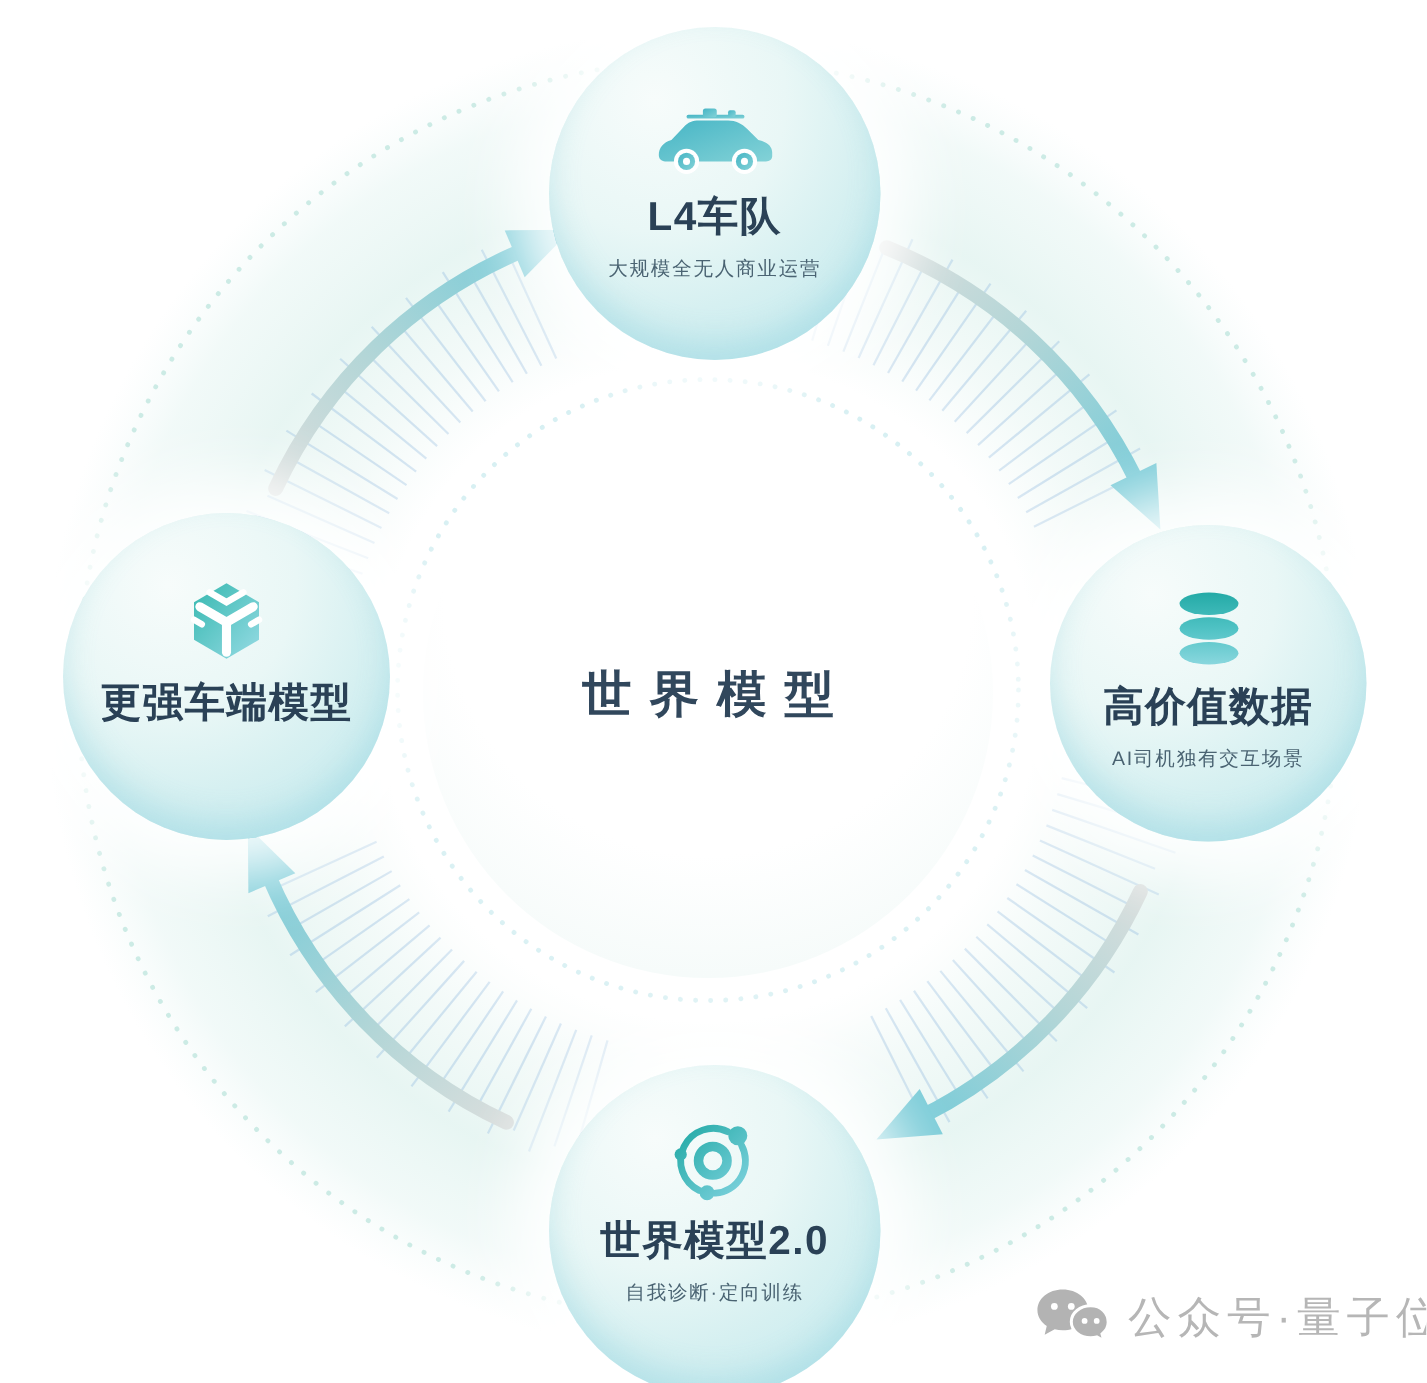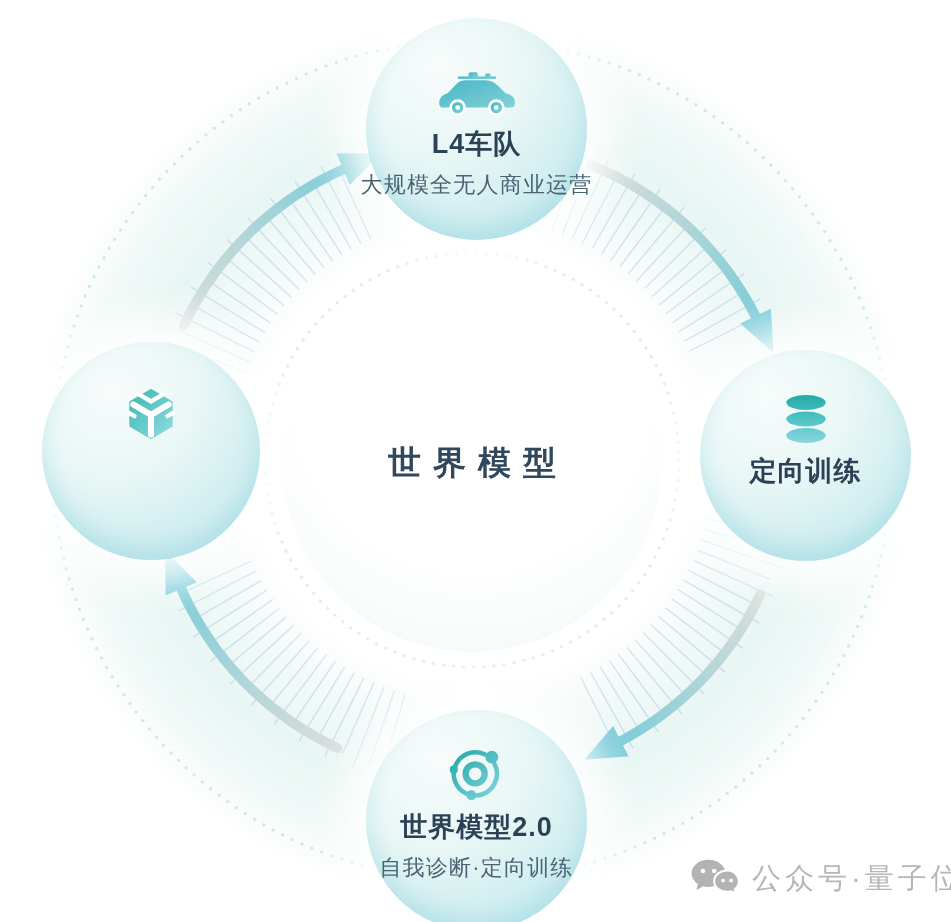--- a/index.html
+++ b/index.html
@@ -12,21 +12,21 @@
   .sat{
     display:flex;flex-direction:column;align-items:center;text-align:center;
     background:radial-gradient(circle at 32% 22%, #f7fcfb 0%, #e9f7f6 38%, #d6f0f1 62%, #bde7ec 100%);
     box-shadow:0 0 42px 26px rgba(255,255,255,0.92), inset 0 -12px 20px rgba(120,200,214,0.30);
   }
   .icon-box{height:58px;display:flex;align-items:flex-end;justify-content:center;}
   .node-title{
     margin-top:8px;font-size:27px;font-weight:bold;color:#2a4156;letter-spacing:1px;white-space:nowrap;
   }
   .node-sub{
-    margin-top:8px;font-size:22px;color:#4a6372;letter-spacing:1.2px;white-space:nowrap;
+    margin-top:8px;font-size:13px;color:#4a6372;letter-spacing:1.2px;white-space:nowrap;
   }
   #node-top   {left:366px;top:18px; width:221px;height:222px;padding-top:42px;}
   #node-right {left:700px;top:350px;width:211px;height:211px;padding-top:37px;}
   #node-bottom{left:366px;top:710px;width:221px;height:221px;padding-top:33px;}
   #node-left  {left:42px; top:342px;width:218px;height:218px;padding-top:42px;}
   #center-circle{
     left:282px;top:272px;width:380px;height:380px;
     display:flex;flex-direction:row;align-items:center;justify-content:center;
     background:radial-gradient(circle at 50% 32%, #ffffff 55%, #f6fbfa 80%, #eef8f6 100%);
     box-shadow:0 0 55px 30px rgba(255,255,255,0.85);
@@ -220,21 +220,22 @@
             <stop offset="0%" stop-color="#23aaa6"></stop>
               <stop offset="50%" stop-color="#4fc2c4"></stop>
             <stop offset="100%" stop-color="#8ad7de"></stop>
           </linearGradient>
         </defs>
         <ellipse cx="28" cy="10" rx="25" ry="9.5" fill="url(#gdb)"></ellipse>
         <ellipse cx="28" cy="31" rx="25" ry="9.5" fill="url(#gdb)"></ellipse>
         <ellipse cx="28" cy="52" rx="25" ry="9.5" fill="url(#gdb)"></ellipse>
       </svg>
     </div>
-    <div class="node-title">定向训练</div>
+    <div class="node-title">高价值数据</div>
+    <div class="node-sub">AI司机独有交互场景</div>
   </div>
 
   <div class="node sat" id="node-bottom">
     <div class="icon-box">
       <svg width="58" height="58" viewBox="0 0 64 64">
         <defs>
           <linearGradient id="gorb" gradientUnits="userSpaceOnUse" x1="8" y1="8" x2="56" y2="56">
             <stop offset="0%" stop-color="#23aaa6"></stop>
               <stop offset="100%" stop-color="#7ed2de"></stop>
           </linearGradient>
@@ -264,20 +265,21 @@
         <g stroke="#ffffff" stroke-linecap="round" fill="none">
           <path d="M30,33 L30,56" stroke-width="7"></path>
           <path d="M30,33 L9.5,21" stroke-width="7"></path>
           <path d="M30,33 L50.5,21" stroke-width="7"></path>
           <path d="M17,10 L30,17.5 L43,10" stroke-width="5"></path>
           <path d="M5,31 l6,3.5" stroke-width="5"></path>
           <path d="M55,31 l-6,3.5" stroke-width="5"></path>
         </g>
       </svg>
     </div>
+    <div class="node-title">更强车端模型</div>
   </div>
 
   <div class="watermark">
     <svg width="50" height="46" viewBox="0 0 62 54">
       <path fill="#b3b3b3" d="M23,3 C11,3 2,10.6 2,20 c0,5.4 3,10.2 7.7,13.2 L8,40.5 l8.3,-4.6
         c2.1,0.6 4.4,0.9 6.7,0.9 C34.7,36.8 44,29.2 44,20 C44,10.6 34.7,3 23,3 z"></path>
       <circle cx="16" cy="17" r="2.8" fill="#ffffff"></circle>
       <circle cx="30" cy="17" r="2.8" fill="#ffffff"></circle>
       <path fill="#b3b3b3" stroke="#ffffff" stroke-width="2.5" d="M46,16.5 c-8.8,0 -16,5.9 -16,13.2
         c0,7.3 7.2,13.2 16,13.2 c1.8,0 3.5,-0.25 5.1,-0.7 L57,45.5 l-1.6,-5.7 c3.2,-2.4 5.1,-5.8 5.1,-9.6

